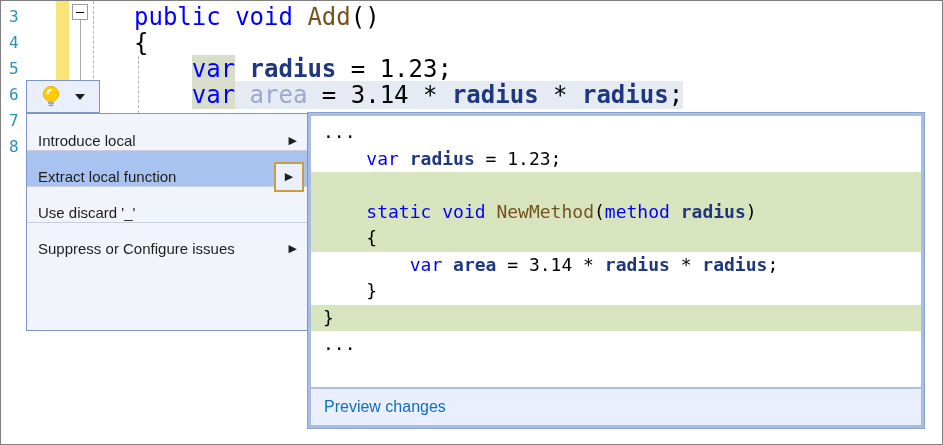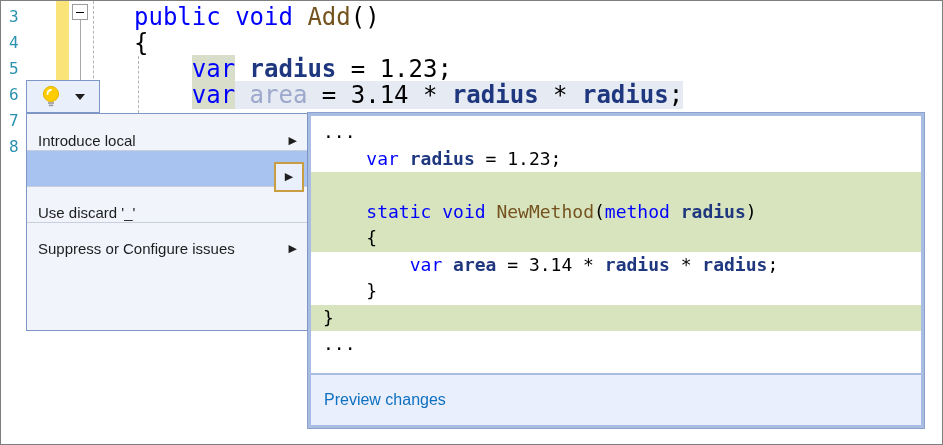--- a/index.html
+++ b/index.html
@@ -75,21 +75,21 @@
     background:#fff;border:3px solid #A9BCE2;box-shadow:0 0 0 1px #8DA3CF;
     z-index:9;display:flex;flex-direction:column;
   }
   .preview-code{flex:1;padding-top:3px;overflow:hidden;background:#fff;}
   .prow{
     height:26.5px;line-height:26.5px;padding-left:12px;white-space:pre;
     font-family:"DejaVu Sans Mono",monospace;font-size:18px;color:#000;
   }
   .prow.added{background:var(--added-line-bg);}
   .preview-footer{
-    height:52px;box-sizing:border-box;border-top:2px solid #A9BCE2;
+    height:38px;box-sizing:border-box;border-top:2px solid #A9BCE2;
     background:#E9EFFC;display:flex;align-items:center;padding-left:13px;
   }
   .preview-footer .link{color:var(--link-blue);font-size:16px;cursor:pointer;}
 </style>
 </head>
 <body>
 
 <div class="screen">
 
   <div class="editor">
@@ -123,20 +123,21 @@
     </svg>
     <span class="dd-arrow"></span>
   </div>
 
   <div class="ctx-menu" id="menu">
       <div class="menu-item">
         <span>Introduce local</span>
         <span class="sub-arrow">▶</span>
       </div>
       <div class="menu-item hl">
+        <span>Extract local function</span>
         <span class="arrow-btn">
           <span class="sub-arrow">▶</span>
         </span>
       </div>
       <div class="menu-item">
         <span>Use discard '_'</span>
       </div>
       <div class="menu-item">
         <span>Suppress or Configure issues</span>
         <span class="sub-arrow">▶</span>

